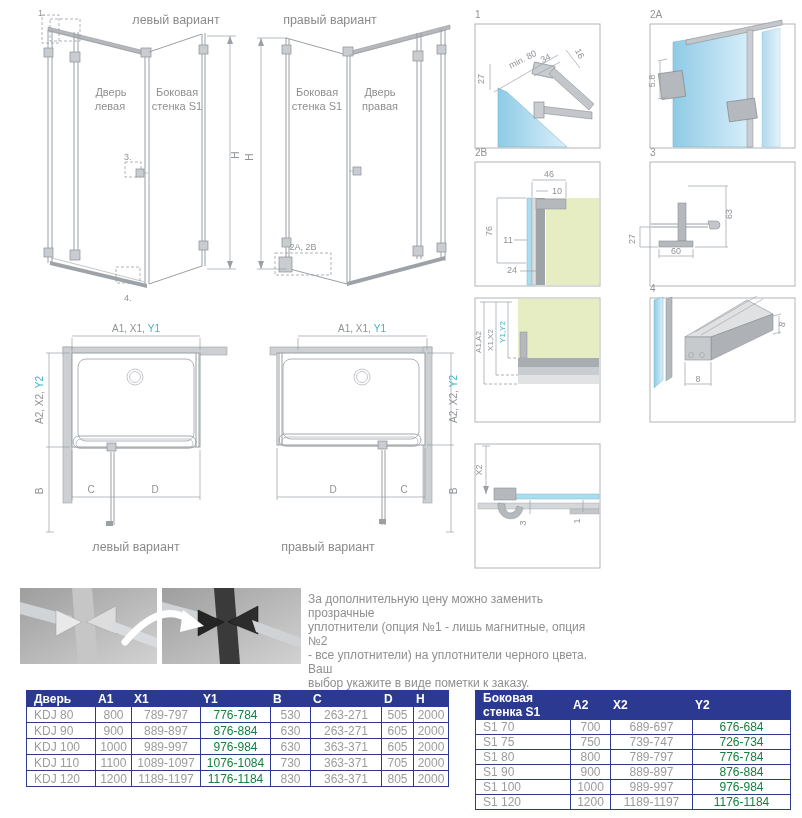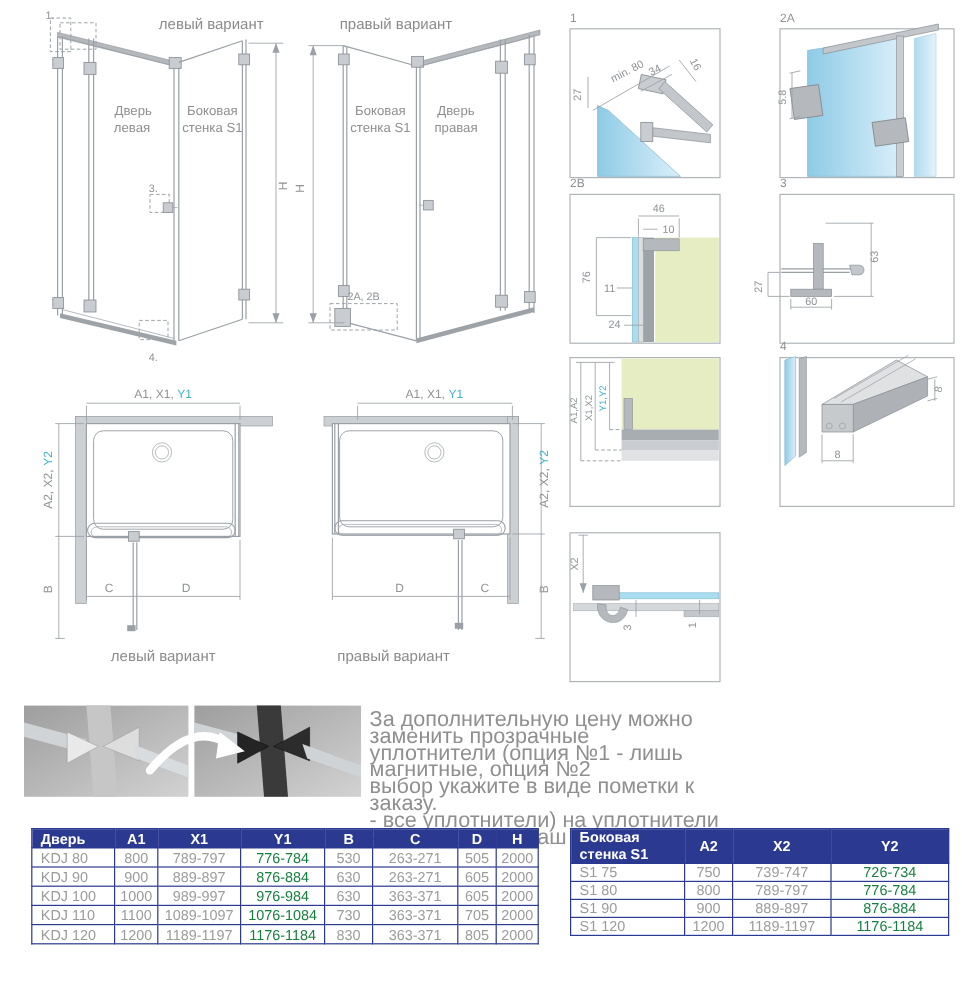--- a/index.html
+++ b/index.html
@@ -11,24 +11,24 @@
   .dim{font-size:9px;fill:#8f9297}
   .lbl{font-size:10px;fill:#8f9297}
   .plbl{font-size:11px;fill:#8f8f8f}
   .ttl{font-size:12.5px;fill:#8b8b8b}
   .teal-t{fill:#3cb4c7}
   .ln{stroke:#9aa0a6;stroke-width:1;fill:none}
   .thin{stroke:#9aa0a6;stroke-width:.6;fill:none}
   .dimln{stroke:#9aa0a6;stroke-width:.7;fill:none}
   .dash{stroke:#9aa0a6;stroke-width:.8;fill:none;stroke-dasharray:3 2}
   .hw{fill:#c9ccd0;stroke:#8a8f94;stroke-width:.7}
-  .note{width:292px;font-size:18px;line-height:14px;color:#8f8f8f}
+  .note{width:292px;font-size:12px;line-height:14px;color:#8f8f8f}
   table.spec{border-collapse:collapse;table-layout:fixed}
   table.spec th{background:#2b3990;color:#fff;font-size:12px;font-weight:bold;
-    border:1px solid #2b3990;padding:0 2px;height:15px;text-align:center}
+    border:1px solid #2b3990;padding:0 2px;height:15px;text-align:left}
   table.spec td{border:1px solid #2b3990;color:#9b9b9b;font-size:12px;text-align:center;
     padding:0 2px;height:15px;background:#fff;white-space:nowrap;overflow:hidden}
   #side-table td{height:13px}
   table.spec .lft{text-align:left;padding-left:7px}
   table.spec td.teal{color:#15803d}
 </style>
 </head>
 <body>
 
 <div id="canvas">
@@ -395,22 +395,22 @@
     </g>
     <g>
       <path d="M105,56 Q140,14 170,34" fill="none" stroke="#ffffff" stroke-width="7" stroke-linecap="round"></path>
       <polygon points="163,24 184,40 160,46" fill="#ffffff"></polygon>
     </g>
   </svg>
 
   <div class="abs note" style="left:308px;top:592px">
     <div>За дополнительную цену можно заменить прозрачные</div>
     <div>уплотнители (опция №1 - лишь магнитные, опция №2</div>
+    <div>- все уплотнители) на уплотнители черного цвета. Ваш</div>
     <div>выбор укажите в виде пометки к заказу.</div>
-    <div>- все уплотнители) на уплотнители черного цвета. Ваш</div>
   </div>
 
   <table class="spec abs" style="left:26px;top:690px;width:422px" id="door-table">
     <colgroup>
         <col style="width:69px">
         <col style="width:36px">
         <col style="width:69px">
         <col style="width:70px">
       <col style="width:40px">
         <col style="width:71px">
@@ -493,38 +493,50 @@
     <thead>
         <tr>
       <th class="lft">Боковая стенка S1</th>
       <th>A2</th>
       <th>X2</th>
       <th>Y2</th>
     </tr>
       </thead>
     <tbody>
       <tr>
+        <td class="lft">S1 70</td>
+        <td>700</td>
+        <td>689-697</td>
+        <td class="teal">676-684</td>
+      </tr>
+      <tr>
         <td class="lft">S1 75</td>
         <td>750</td>
         <td>739-747</td>
         <td class="teal">726-734</td>
       </tr>
       <tr>
         <td class="lft">S1 80</td>
         <td>800</td>
         <td>789-797</td>
         <td class="teal">776-784</td>
       </tr>
       <tr>
         <td class="lft">S1 90</td>
         <td>900</td>
         <td>889-897</td>
         <td class="teal">876-884</td>
       </tr>
       <tr>
+        <td class="lft">S1 100</td>
+        <td>1000</td>
+        <td>989-997</td>
+        <td class="teal">976-984</td>
+      </tr>
+      <tr>
         <td class="lft">S1 120</td>
         <td>1200</td>
         <td>1189-1197</td>
         <td class="teal">1176-1184</td>
       </tr>
     </tbody>
   </table>
 
 </div>
 

